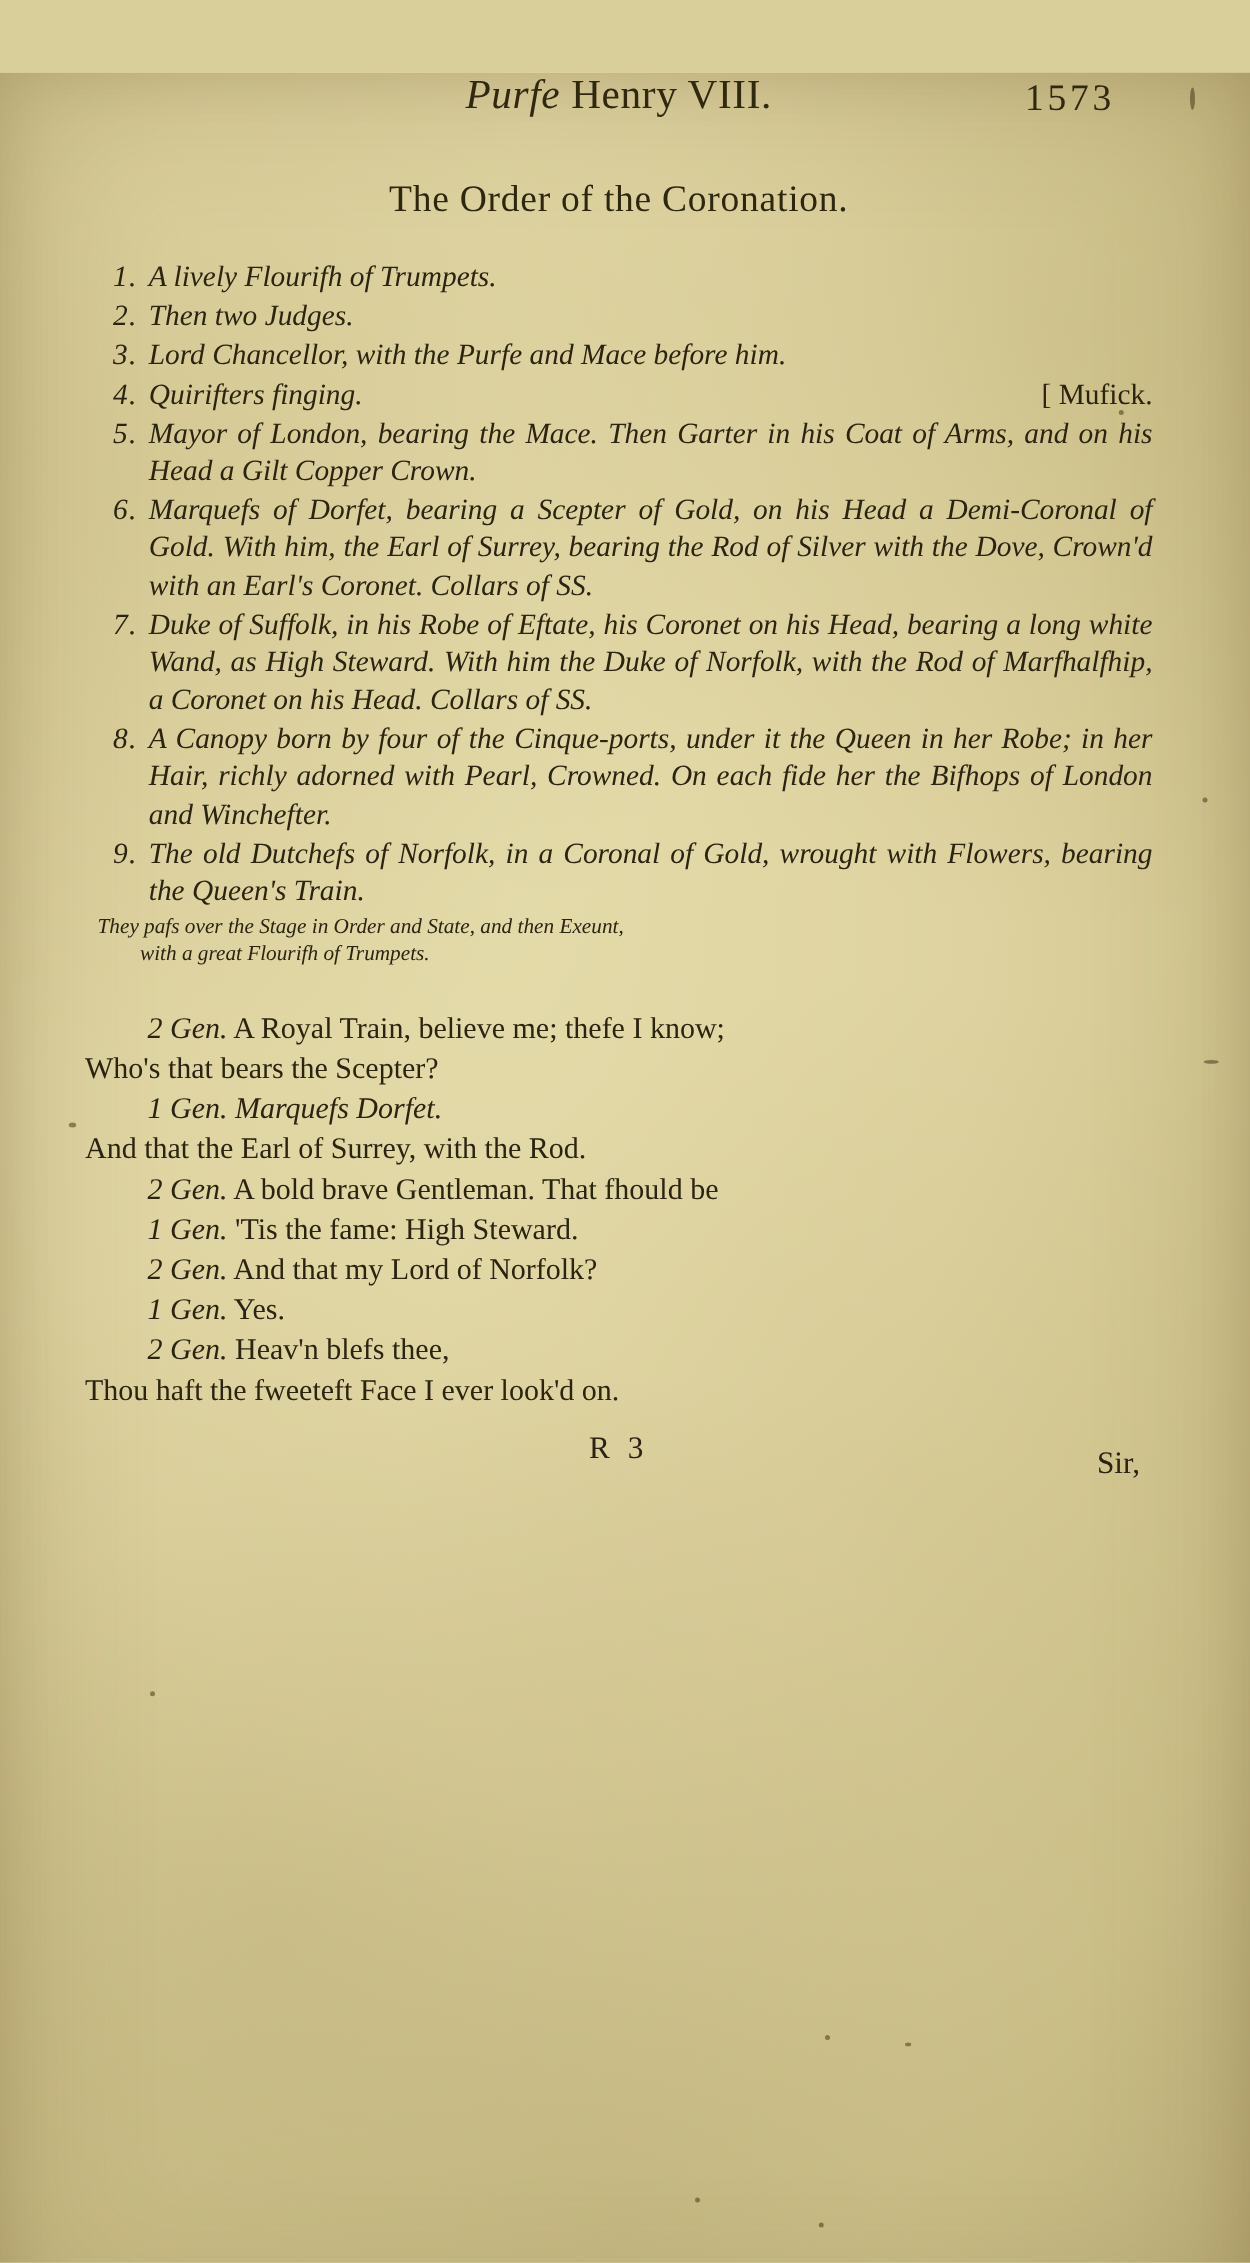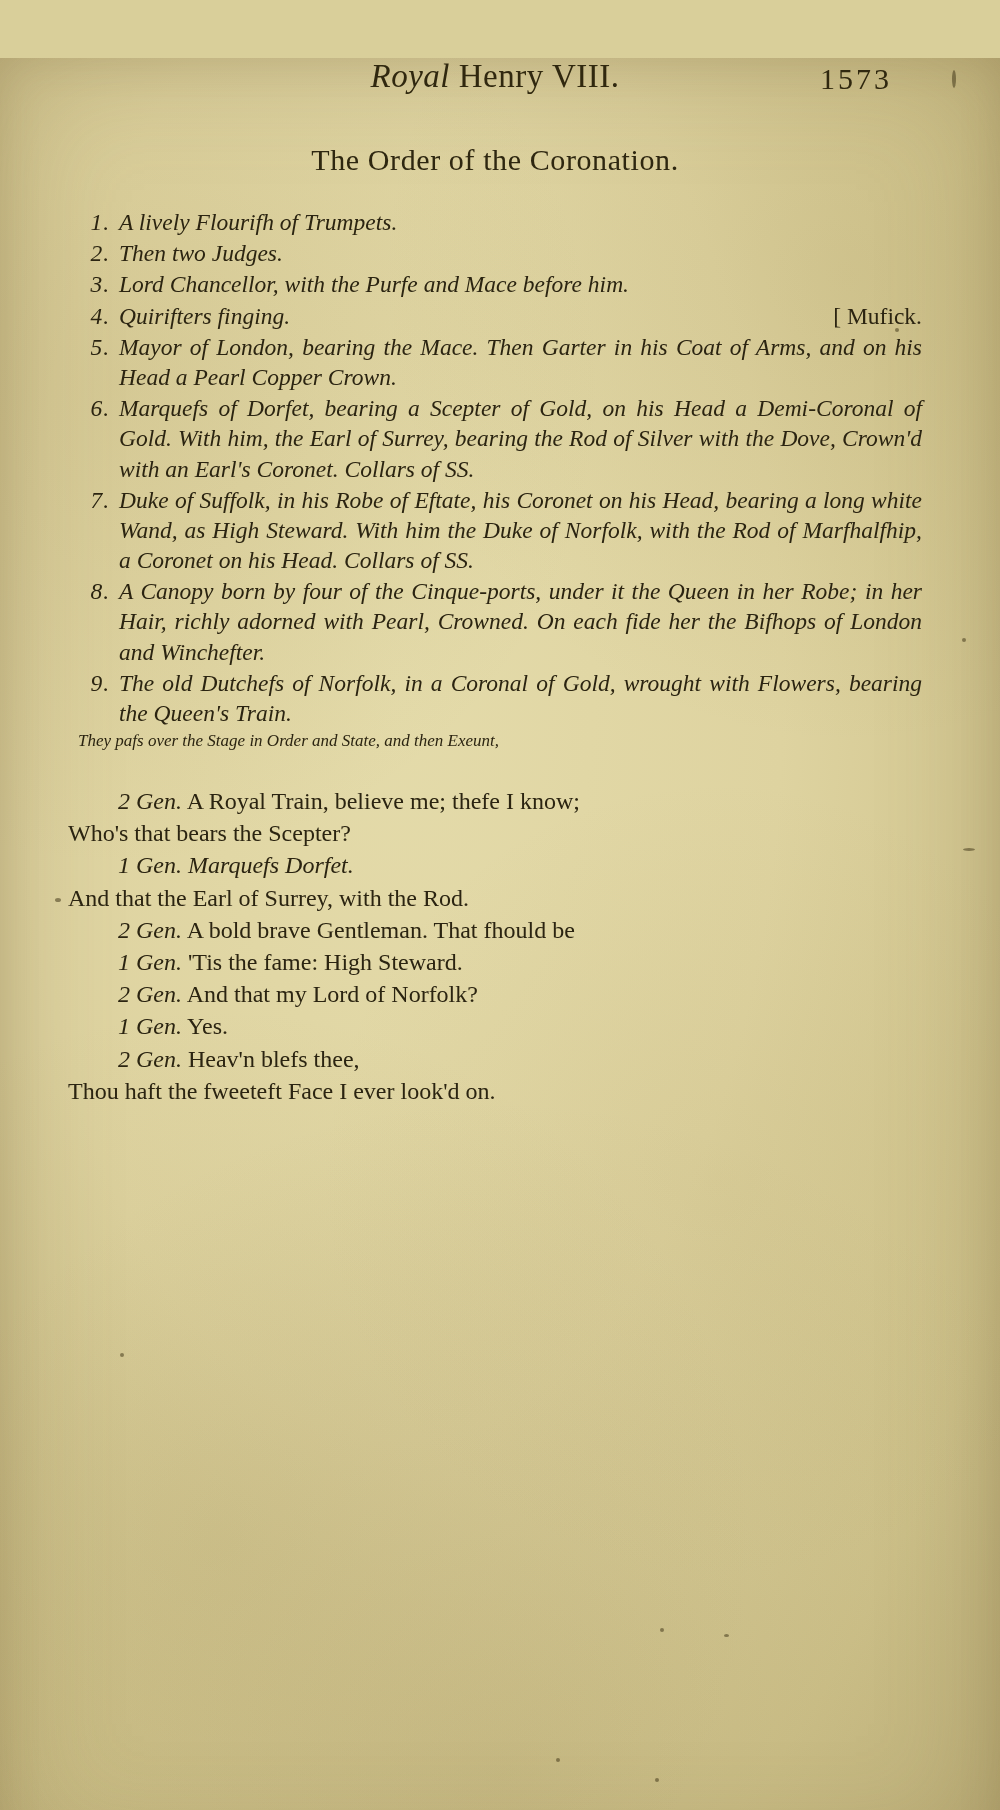--- a/index.html
+++ b/index.html
@@ -177,21 +177,21 @@
   }
 </style>
 </head>
 <body>
 
 <div class="page">
   <div class="content">
 
     <div class="header">
       <div class="running-title">
-        <span class="ital">Royal</span><span> Henry VIII.</span>
+        <span class="ital">Purfe</span><span> Henry VIII.</span>
       </div>
       <div class="page-number">1573</div>
     </div>
 
     <div class="section-heading">The Order of the Coronation.</div>
 
     <div class="stage-list">
 
       <div class="stage-item">
         <span class="stage-num">1.</span>
@@ -209,21 +209,21 @@
       </div>
 
       <div class="stage-item item4">
         <span class="stage-num">4.</span>
         <span class="stage-text">Quirifters finging.</span>
         <span class="musick-note">[ Mufick.</span>
       </div>
 
       <div class="stage-item">
         <span class="stage-num">5.</span>
-        <span class="stage-text">Mayor of London, bearing the Mace. Then Garter in his Coat of Arms, and on his Head a Pearl Copper Crown.</span>
+        <span class="stage-text">Mayor of London, bearing the Mace. Then Garter in his Coat of Arms, and on his Head a Gilt Copper Crown.</span>
       </div>
 
       <div class="stage-item">
         <span class="stage-num">6.</span>
         <span class="stage-text">Marquefs of Dorfet, bearing a Scepter of Gold, on his Head a Demi-Coronal of Gold. With him, the Earl of Surrey, bearing the Rod of Silver with the Dove, Crown'd with an Earl's Coronet. Collars of SS.</span>
       </div>
 
       <div class="stage-item">
         <span class="stage-num">7.</span>
         <span class="stage-text">Duke of Suffolk, in his Robe of Eftate, his Coronet on his Head, bearing a long white Wand, as High Steward. With him the Duke of Norfolk, with the Rod of Marfhalfhip, a Coronet on his Head. Collars of SS.</span>
@@ -235,20 +235,21 @@
       </div>
 
       <div class="stage-item">
         <span class="stage-num">9.</span>
         <span class="stage-text">The old Dutchefs of Norfolk, in a Coronal of Gold, wrought with Flowers, bearing the Queen's Train.</span>
       </div>
 
 
       <div class="stage-closing">
         <span>They pafs over the Stage in Order and State, and then Exeunt,</span>
+        <span class="l2">with a great Flourifh of Trumpets.</span>
       </div>
     </div>
 
     <div class="dialogue">
 
       <div class="speech sp-indent">
         <span class="speaker">2 Gen.</span>
         <span>A Royal Train, believe me; thefe I know;</span>
       </div>
       <div class="speech sp-flush">Who's that bears the Scepter?</div>
@@ -279,20 +280,24 @@
         <span>Yes.</span>
       </div>
 
       <div class="speech sp-indent">
         <span class="speaker">2 Gen.</span>
         <span>Heav'n blefs thee,</span>
       </div>
       <div class="speech sp-flush">Thou haft the fweeteft Face I ever look'd on.</div>
     </div>
 
+    <div class="footer">
+      <div class="signature">R 3</div>
+      <div class="catchword">Sir,</div>
+    </div>
 
   </div>
 
   <span class="speck" style="left:120px; top:1295px; width:4px; height:4px;"></span>
   <span class="speck" style="left:660px; top:1570px; width:4px; height:4px;"></span>
   <span class="speck" style="left:724px; top:1576px; width:5px; height:3px;"></span>
   <span class="speck" style="left:556px; top:1700px; width:4px; height:4px;"></span>
   <span class="speck" style="left:655px; top:1720px; width:4px; height:4px;"></span>
   <span class="speck" style="left:952px; top:12px; width:4px; height:18px;"></span>
   <span class="speck" style="left:895px; top:270px; width:4px; height:4px;"></span>

